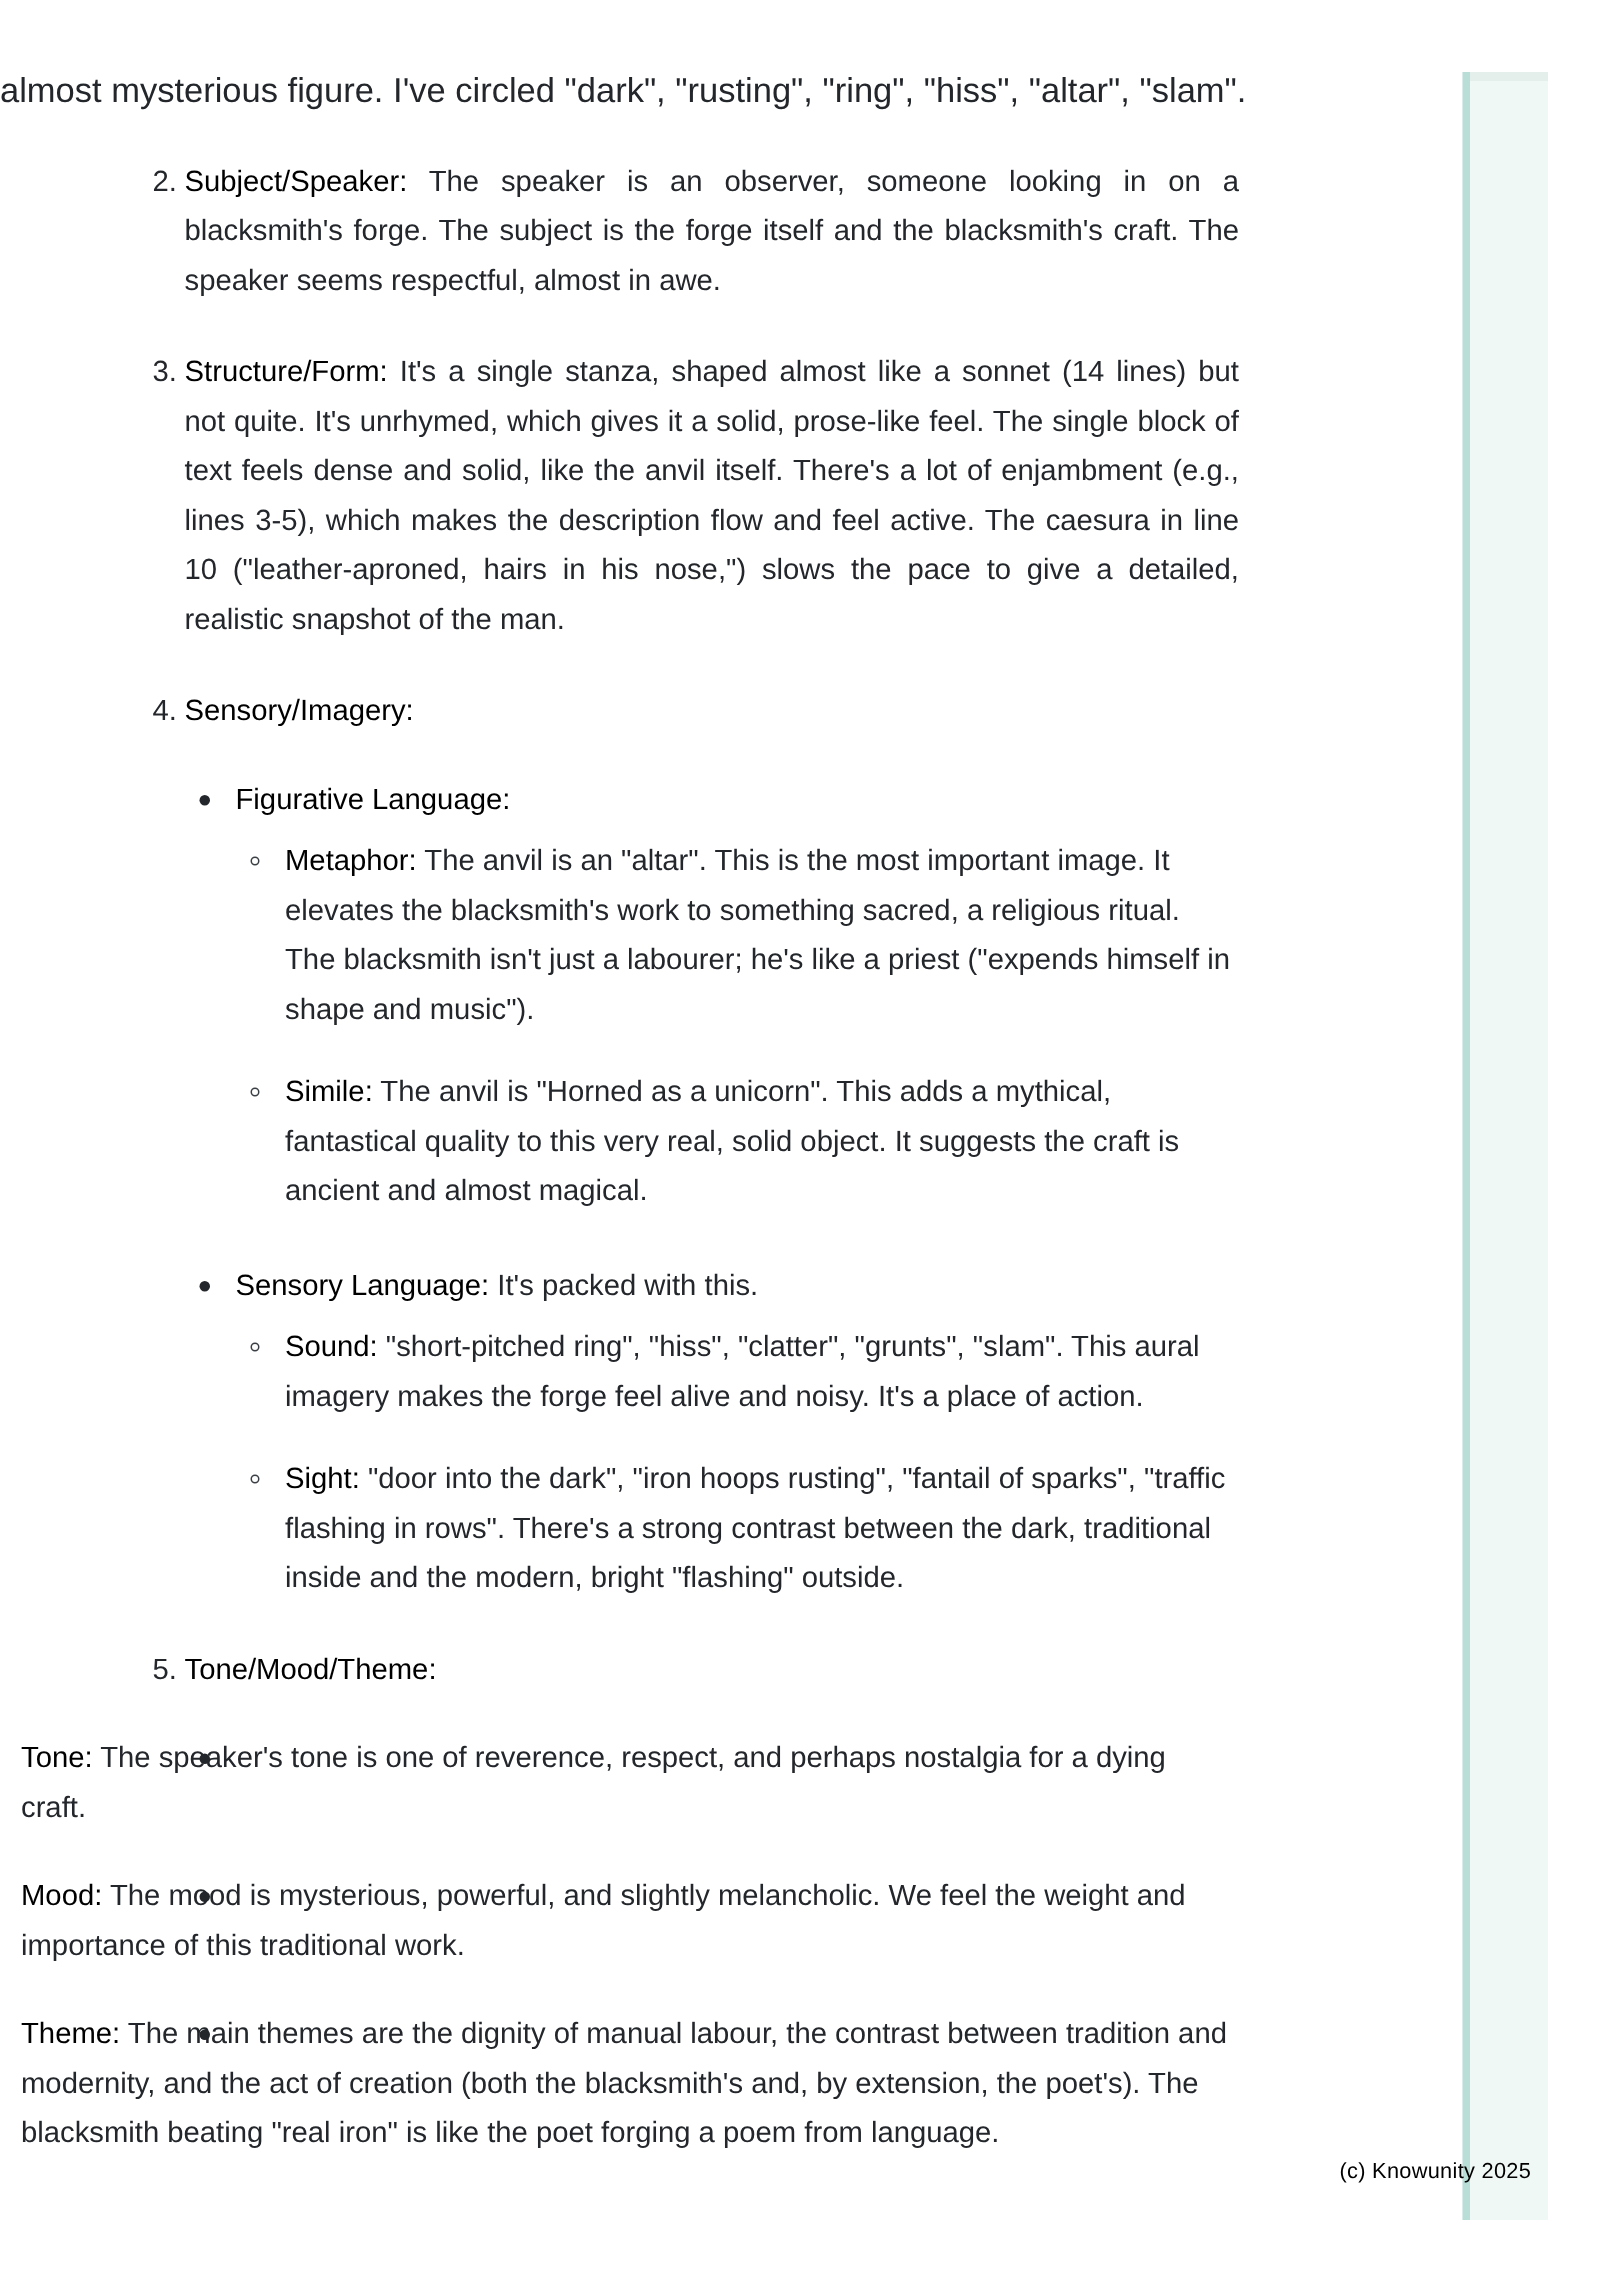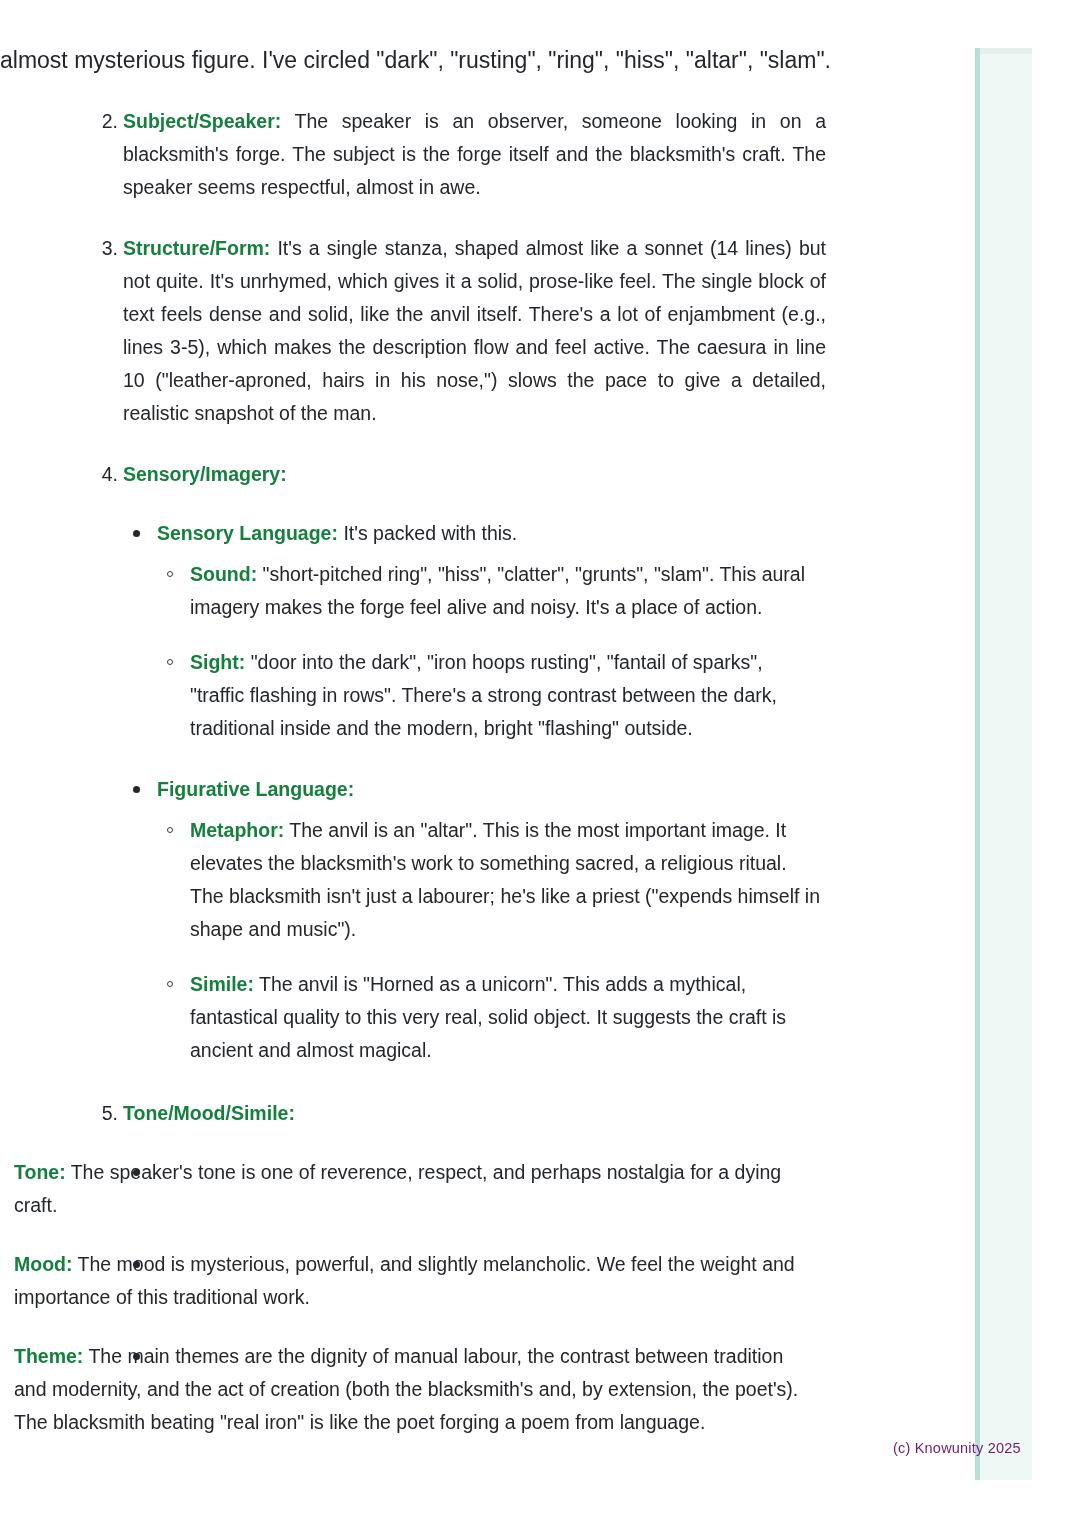--- a/index.html
+++ b/index.html
@@ -122,39 +122,39 @@
     top: 13px;
     width: 6px;
     height: 6px;
     border-radius: 50%;
     border: 1.6px solid #3a3f45;
     box-sizing: border-box;
     background: transparent;
   }
 
   .lbl {
-    font-weight: 700;
-    color: #15803d;
+    font-weight: 400;
+    color: #000000;
   }
 
   .group {
     margin-bottom: 0;
   }
   .sub-group {
     margin-top: 4px;
   }
 
   
   #watermark {
     position: absolute;
     left: 893px;
     top: 1438px;
     font-size: 14.5px;
     line-height: 20px;
-    color: #701a75;
+    color: #000000;
     letter-spacing: 0.2px;
     white-space: nowrap;
     font-family: "Liberation Sans", sans-serif;
   }
 </style>
 </head>
 <body>
 
 <div id="side-panel">
   <div id="side-panel-top-edge"></div>
@@ -175,58 +175,58 @@
   </div>
 
   <div class="num-item heading-only">
     <span class="num-marker">4.</span>
     <span class="lbl">Sensory/Imagery:</span>
   </div>
 
   <div class="group">
     <div class="b1-item">
       <span class="b1-marker"></span>
-      <span class="lbl">Sensory Language:</span><span> It's packed with this.</span>
+      <span class="lbl">Figurative Language:</span><span></span>
     </div>
 
     <div class="sub-group">
       <div class="b2-item">
         <span class="b2-marker"></span>
-        <span class="lbl">Sound:</span><span> "short-pitched ring", "hiss", "clatter", "grunts", "slam". This aural imagery makes the forge feel alive and noisy. It's a place of action.</span>
-      </div>
-
-      <div class="b2-item" style="margin-bottom:28px;">
-        <span class="b2-marker"></span>
-        <span class="lbl">Sight:</span><span> "door into the dark", "iron hoops rusting", "fantail of sparks", "traffic flashing in rows". There's a strong contrast between the dark, traditional inside and the modern, bright "flashing" outside.</span>
+        <span class="lbl">Metaphor:</span><span> The anvil is an "altar". This is the most important image. It elevates the blacksmith's work to something sacred, a religious ritual. The blacksmith isn't just a labourer; he's like a priest ("expends himself in shape and music").</span>
+      </div>
+
+      <div class="b2-item" style="margin-bottom:30px;">
+        <span class="b2-marker"></span>
+        <span class="lbl">Simile:</span><span> The anvil is "Horned as a unicorn". This adds a mythical, fantastical quality to this very real, solid object. It suggests the craft is ancient and almost magical.</span>
       </div>
     </div>
   </div>
 
   <div class="group">
     <div class="b1-item">
       <span class="b1-marker"></span>
-      <span class="lbl">Figurative Language:</span><span></span>
+      <span class="lbl">Sensory Language:</span><span> It's packed with this.</span>
     </div>
 
     <div class="sub-group">
       <div class="b2-item">
         <span class="b2-marker"></span>
-        <span class="lbl">Metaphor:</span><span> The anvil is an "altar". This is the most important image. It elevates the blacksmith's work to something sacred, a religious ritual. The blacksmith isn't just a labourer; he's like a priest ("expends himself in shape and music").</span>
-      </div>
-
-      <div class="b2-item" style="margin-bottom:30px;">
-        <span class="b2-marker"></span>
-        <span class="lbl">Simile:</span><span> The anvil is "Horned as a unicorn". This adds a mythical, fantastical quality to this very real, solid object. It suggests the craft is ancient and almost magical.</span>
+        <span class="lbl">Sound:</span><span> "short-pitched ring", "hiss", "clatter", "grunts", "slam". This aural imagery makes the forge feel alive and noisy. It's a place of action.</span>
+      </div>
+
+      <div class="b2-item" style="margin-bottom:28px;">
+        <span class="b2-marker"></span>
+        <span class="lbl">Sight:</span><span> "door into the dark", "iron hoops rusting", "fantail of sparks", "traffic flashing in rows". There's a strong contrast between the dark, traditional inside and the modern, bright "flashing" outside.</span>
       </div>
     </div>
   </div>
 
   <div class="num-item heading-only">
     <span class="num-marker">5.</span>
-    <span class="lbl">Tone/Mood/Simile:</span>
+    <span class="lbl">Tone/Mood/Theme:</span>
   </div>
 
   <div class="group">
     <div class="b1-item spaced">
       <span class="b1-marker"></span>
       <span class="lbl">Tone:</span><span> The speaker's tone is one of reverence, respect, and perhaps nostalgia for a dying craft.</span>
     </div>
 
     <div class="b1-item spaced">
       <span class="b1-marker"></span>

